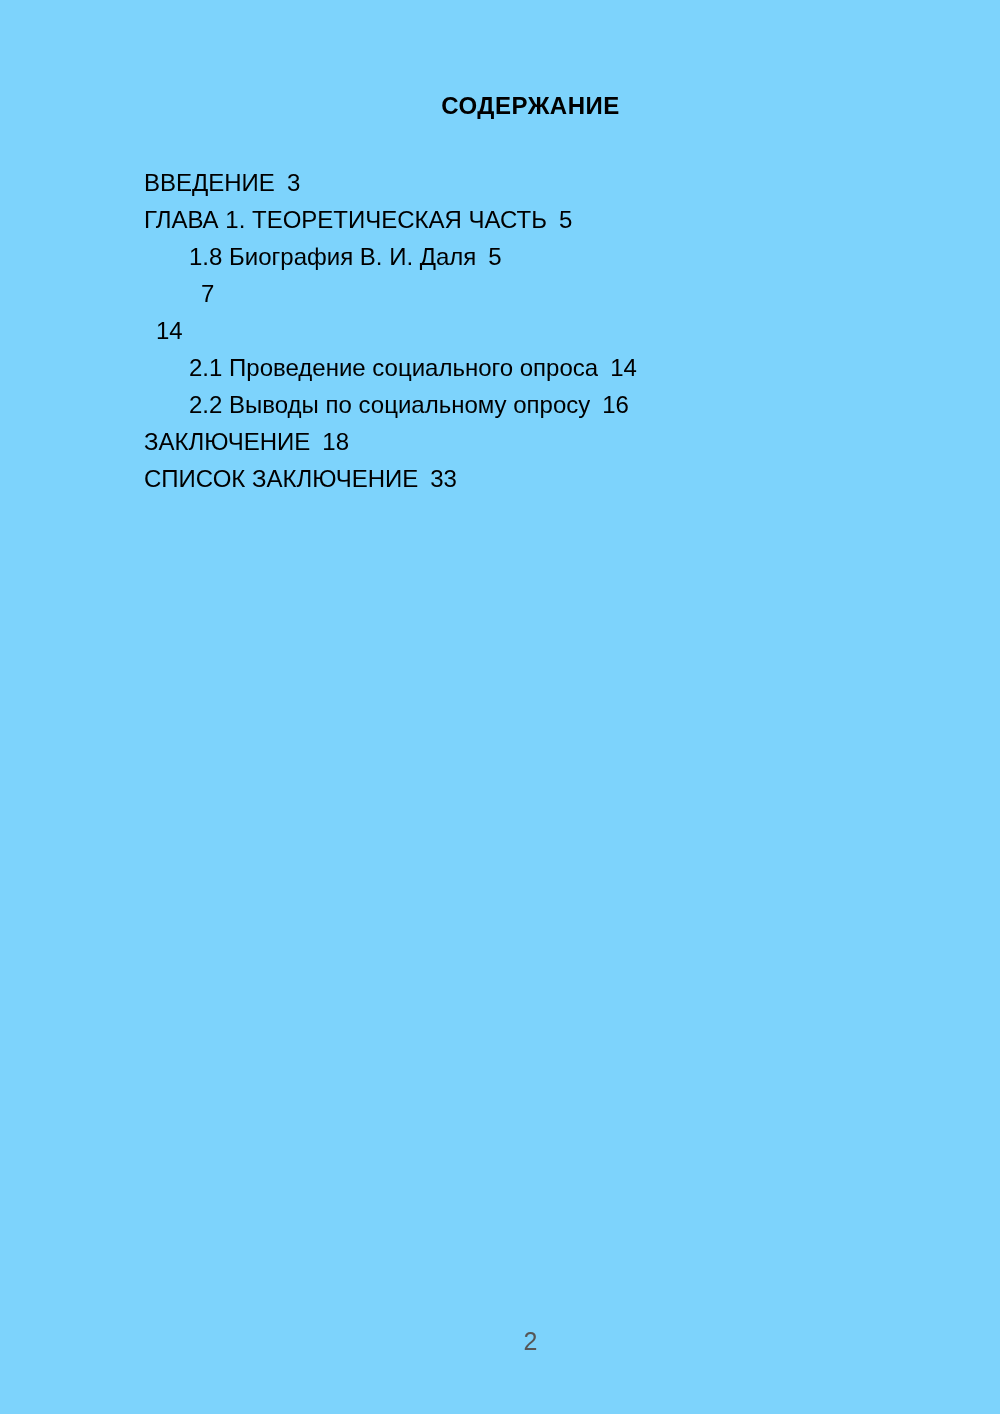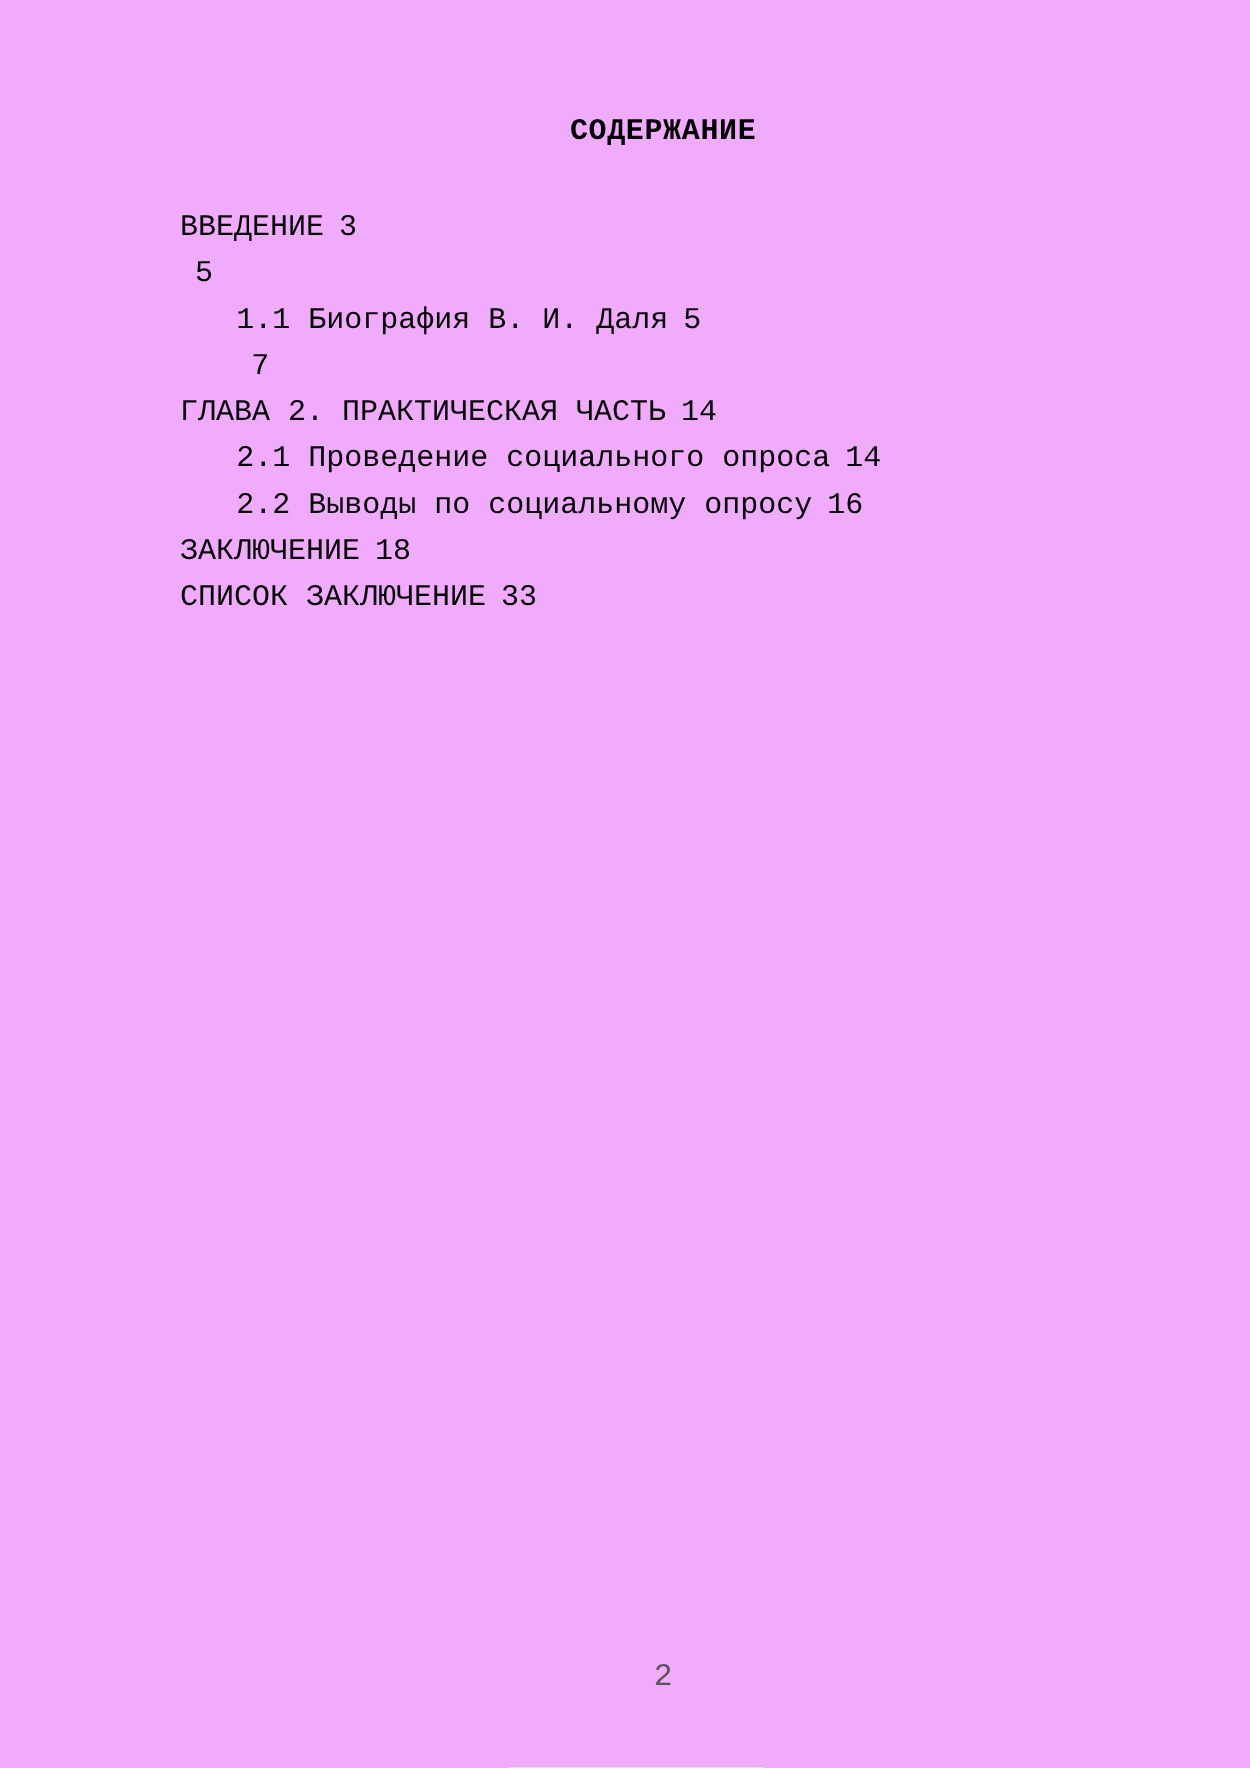--- a/index.html
+++ b/index.html
@@ -4,22 +4,22 @@
 <style>
   html, body {
     margin: 0;
     padding: 0;
     background: #ffffff;
   }
   .page {
     position: relative;
     width: 1000px;
     height: 1414px;
-    background: #f0abfc;
-    font-family: Liberation Mono, monospace;
+    background: #7dd3fc;
+    font-family: Liberation Sans, sans-serif;
     color: #000000;
     overflow: hidden;
   }
   .title {
     position: absolute;
     top: 92px;
     left: 144px;
     right: 83px;
     margin: 0;
     text-align: center;
@@ -67,36 +67,36 @@
 <div class="page">
   <h1 class="title">СОДЕРЖАНИЕ</h1>
 
   <div class="toc" id="toc-list">
   <div class="toc-row level-0">
     <span class="toc-label">ВВЕДЕНИЕ</span>
     <span class="toc-page">3</span>
   </div>
 
   <div class="toc-row level-0">
+    <span class="toc-label">ГЛАВА 1. ТЕОРЕТИЧЕСКАЯ ЧАСТЬ</span>
     <span class="toc-page">5</span>
   </div>
 
   <div class="toc-row level-1">
-    <span class="toc-label">1.1 Биография В. И. Даля</span>
+    <span class="toc-label">1.8 Биография В. И. Даля</span>
     <span class="toc-page">5</span>
   </div>
 
   <div class="toc-row level-1">
     <span class="toc-page">7</span>
   </div>
 
 
 
   <div class="toc-row level-0">
-    <span class="toc-label">ГЛАВА 2. ПРАКТИЧЕСКАЯ ЧАСТЬ</span>
     <span class="toc-page">14</span>
   </div>
 
   <div class="toc-row level-1">
     <span class="toc-label">2.1 Проведение социального опроса</span>
     <span class="toc-page">14</span>
   </div>
 
   <div class="toc-row level-1">
     <span class="toc-label">2.2 Выводы по социальному опросу</span>

